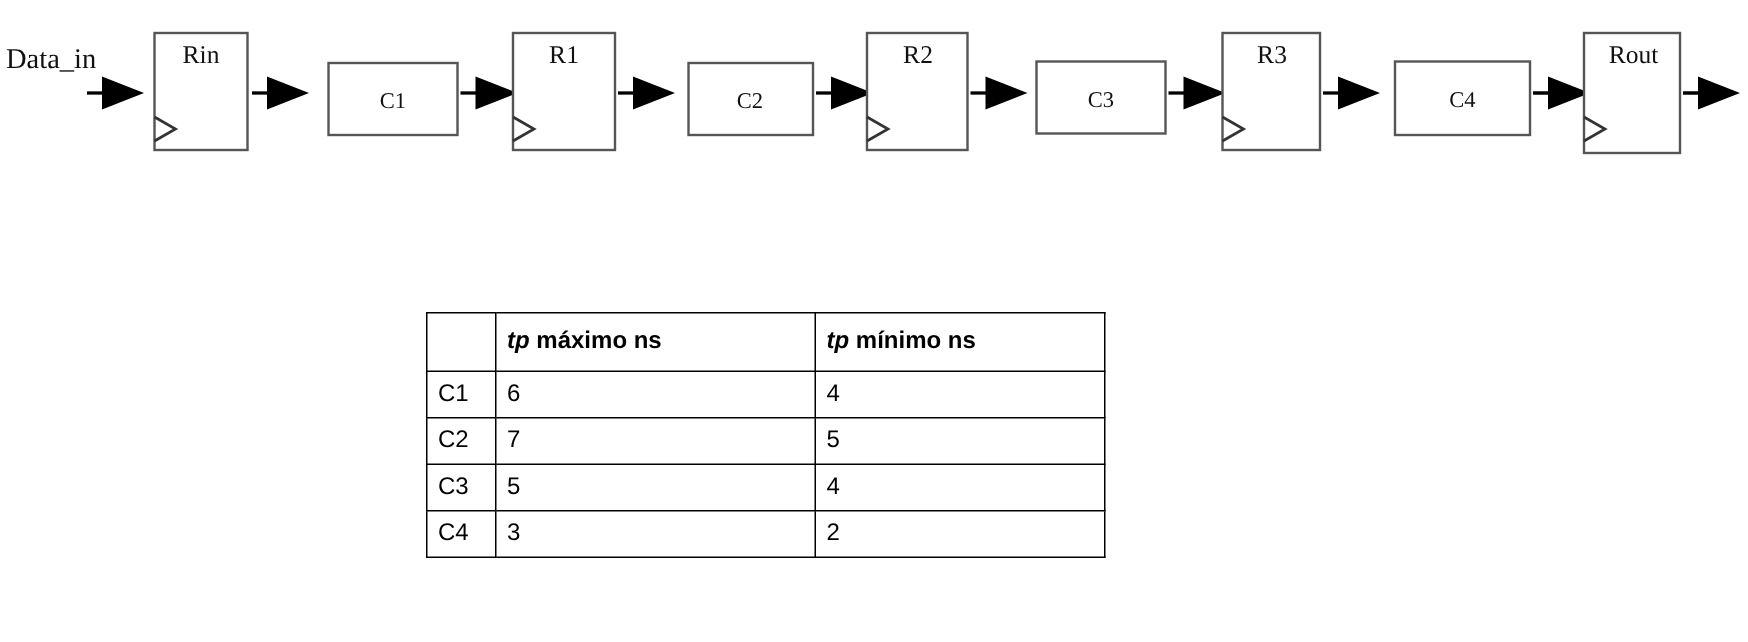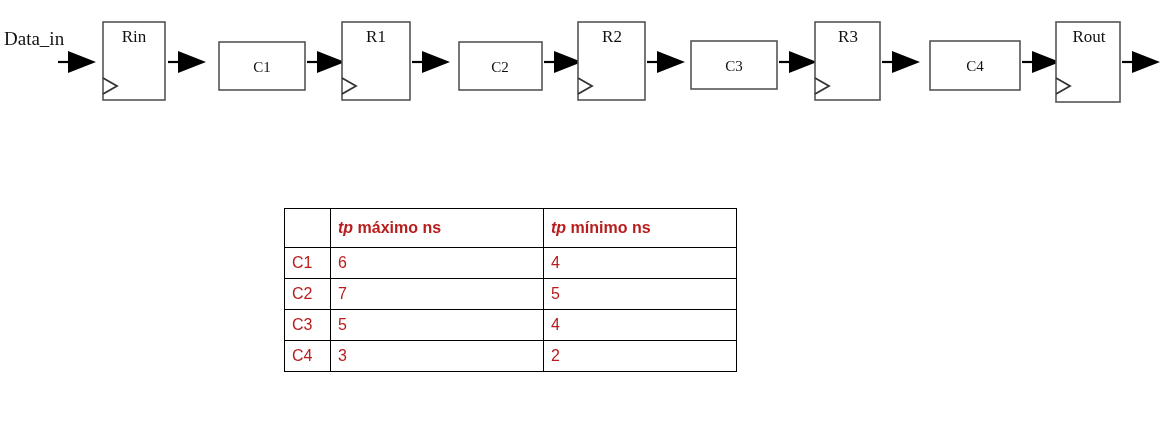--- a/index.html
+++ b/index.html
@@ -74,21 +74,21 @@
   
   #timing-table-wrap {
     position: absolute;
     left: 284px;
     top: 208px;
   }
   table.timing {
     border-collapse: collapse;
     font-family: "Liberation Sans", sans-serif;
     font-size: 16px;
-    color: #b91c1c;
+    color: #000000;
     table-layout: fixed;
     padding-left: 36px;
   }
   table.timing td, table.timing th {
     border: 1.6px solid #000000;
     padding: 3px 7px 4px 7px;
     text-align: left;
     vertical-align: middle;
     height: 31px;
     box-sizing: border-box;

